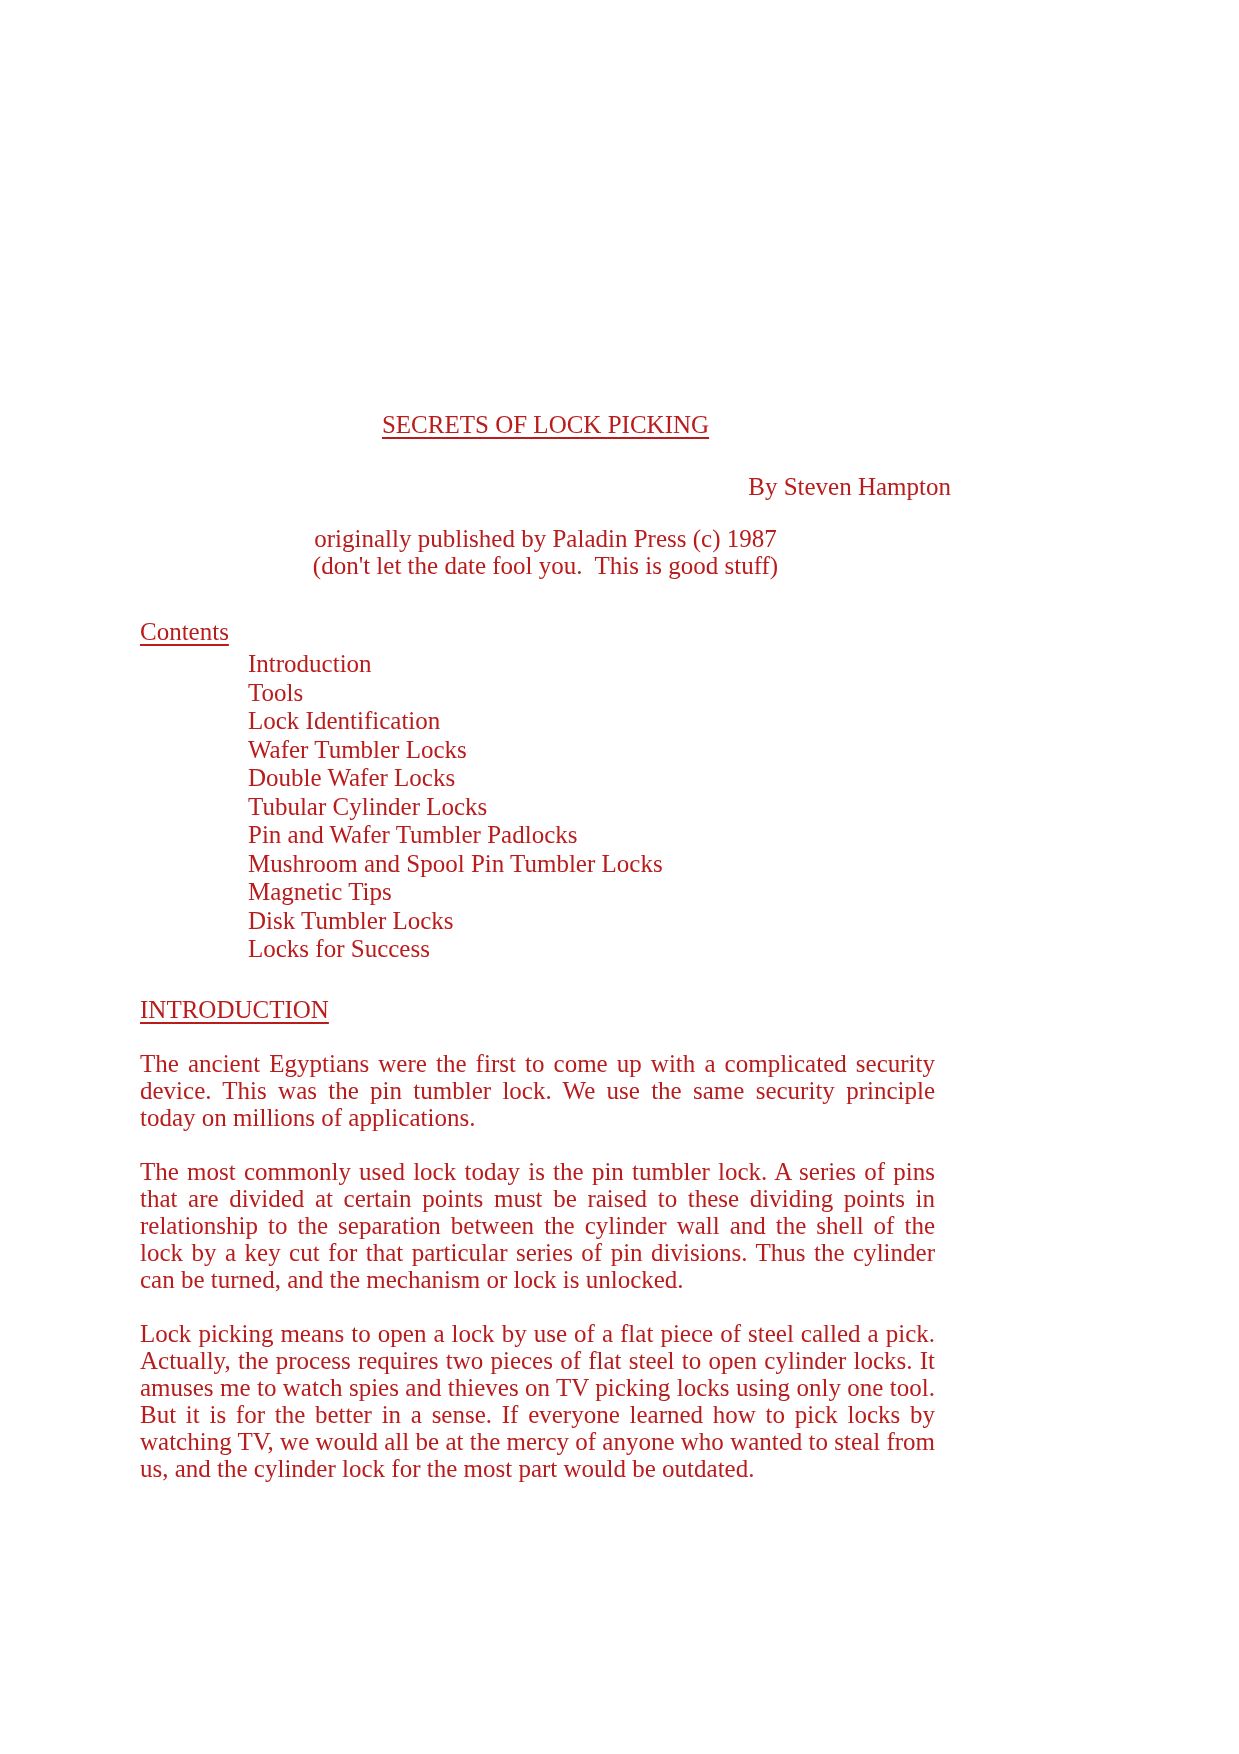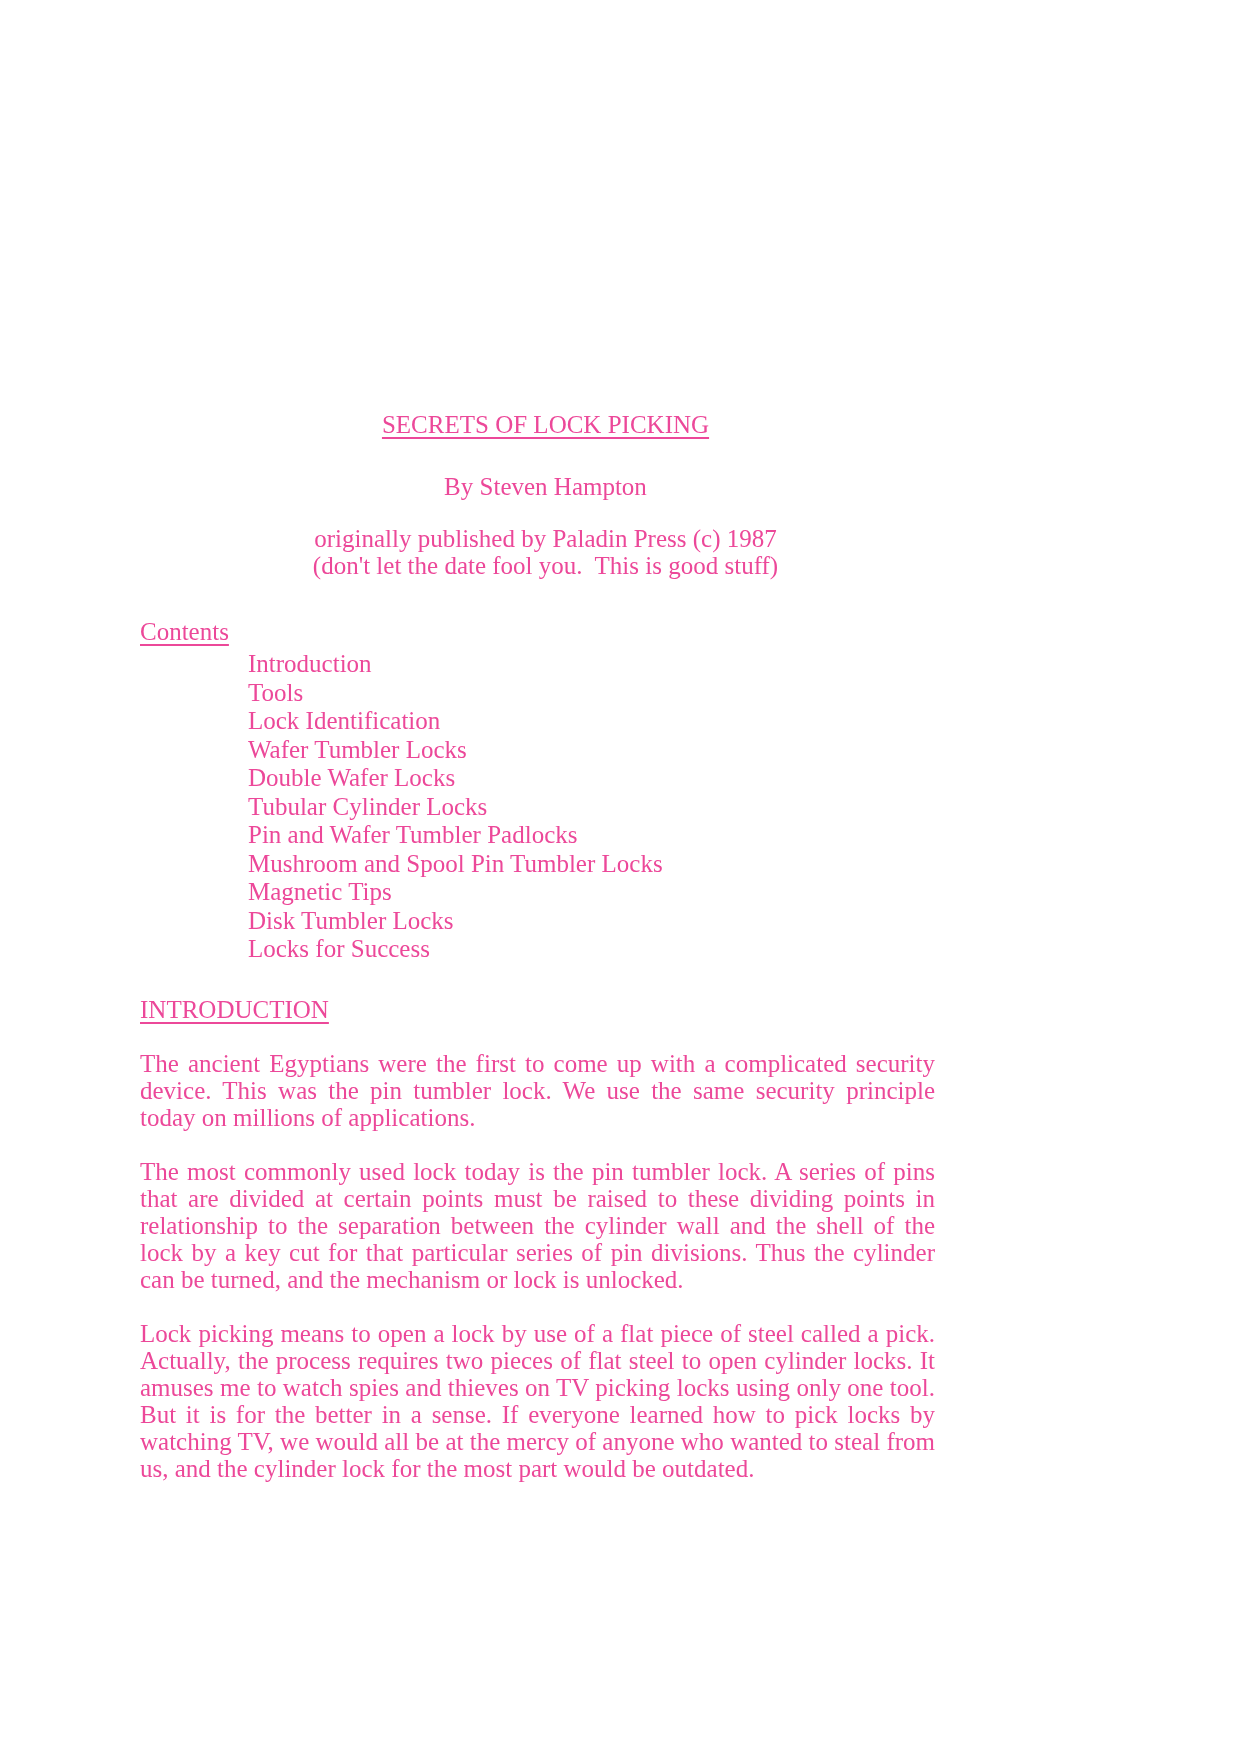--- a/index.html
+++ b/index.html
@@ -10,30 +10,30 @@
   .page {
     position: relative;
     width: 1103px;
     height: 1754px;
     background: #ffffff;
     box-sizing: border-box;
     padding: 411px 152px 0 140px;
     font-family: "Liberation Serif", "DejaVu Serif", serif;
     font-size: 25px;
     line-height: 27px;
-    color: #ec4899;
+    color: #b91c1c;
     overflow: hidden;
   }
   .centered { text-align: center; }
   .underlined {
     text-decoration: underline;
     text-decoration-thickness: 2px;
     text-underline-offset: 4px;
   }
-  .byline { margin-top: 35px; }
+  .byline { margin-top: 35px; text-align: right; }
   .pub-block { margin-top: 25px; }
   .prewrap { white-space: pre-wrap; }
   .contents-section { margin-top: 39px; }
   .toc-list {
     margin-top: 5px;
     margin-left: 108px;
     line-height: 28.5px;
   }
   .intro-heading-line { margin-top: 32px; margin-bottom: 4px; }
   .body-para {

